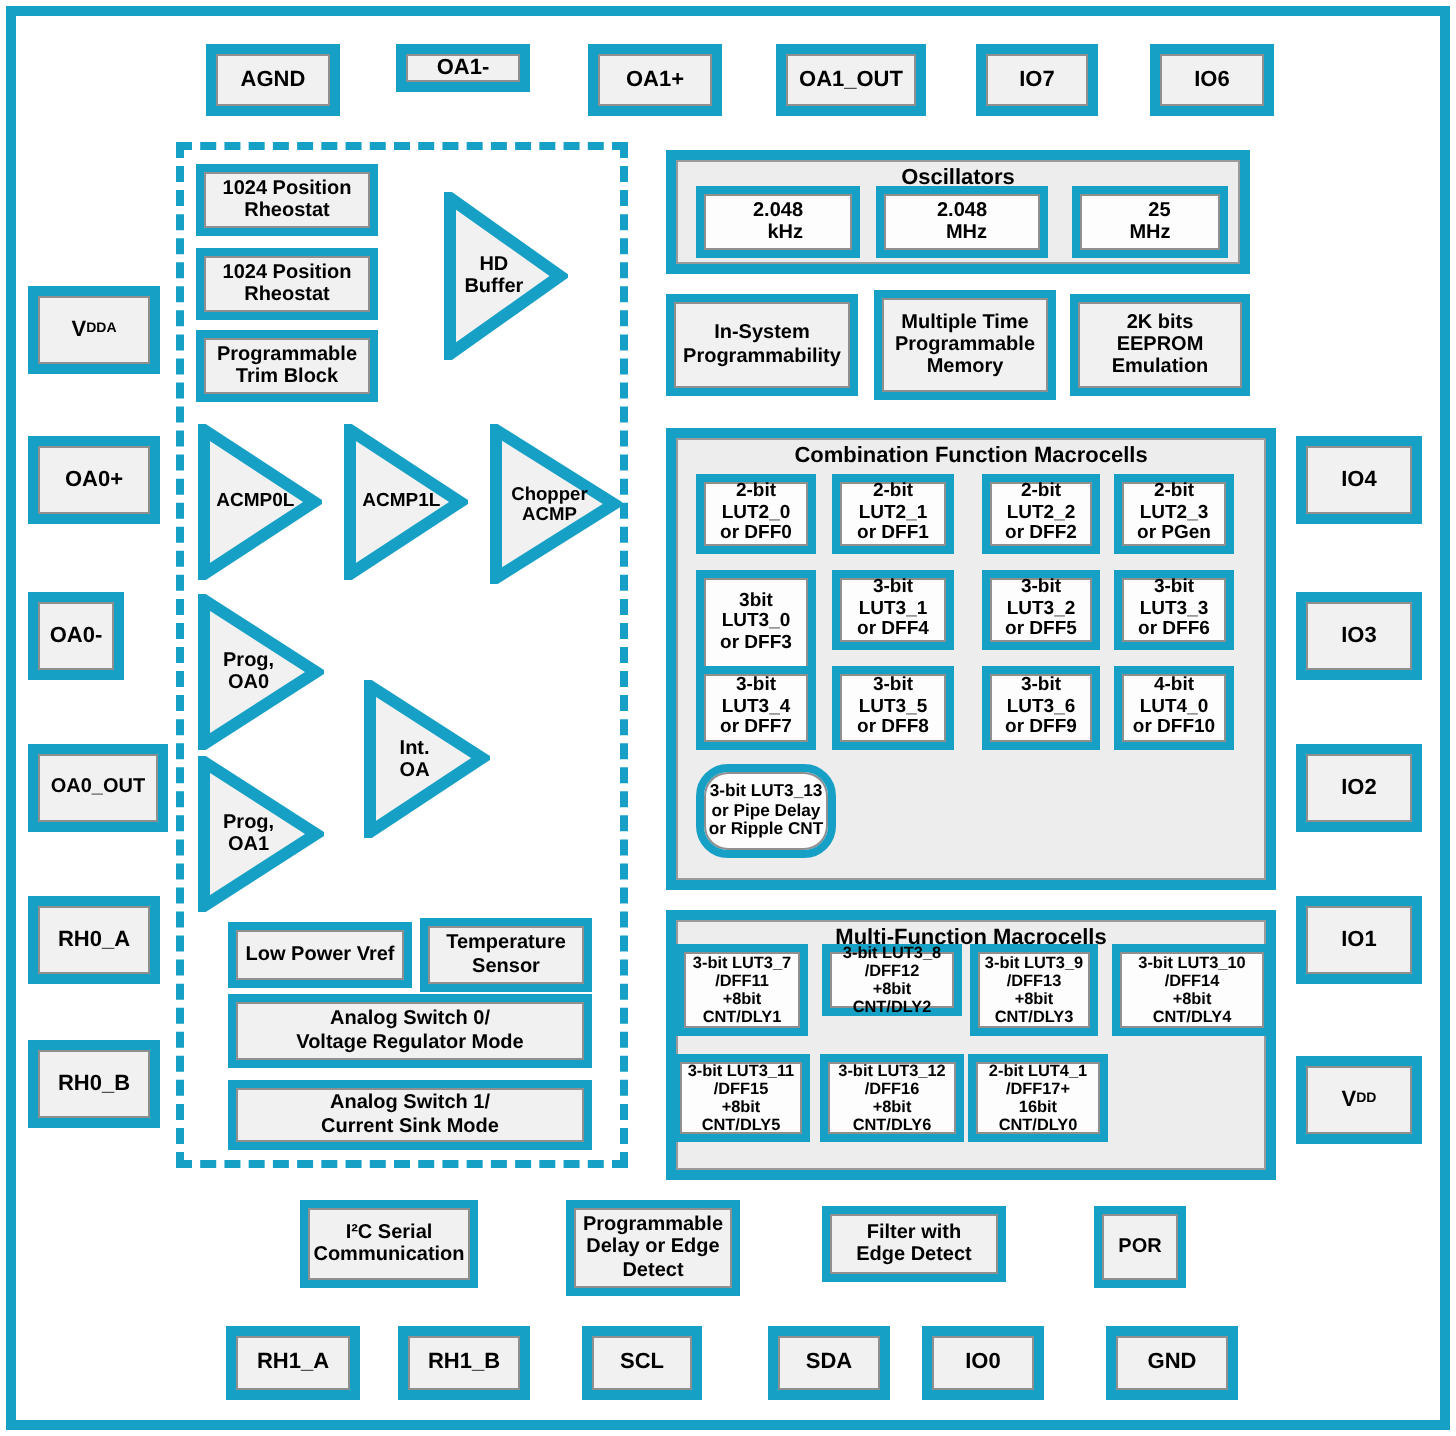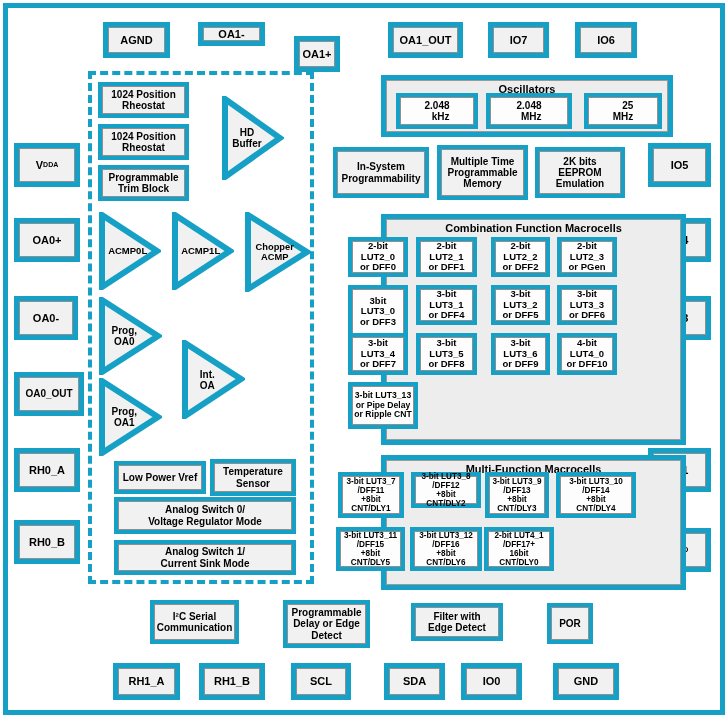--- a/index.html
+++ b/index.html
@@ -13,52 +13,52 @@
     text-align:center; font-weight:bold; white-space:pre-line; line-height:1.12;
     border:5px solid var(--teal); background:var(--fill);
     box-shadow: inset 0 0 0 1px #8f8f8f;
   }
   .pin { font-size:11px; }
   .pin sub { font-size:7px; font-weight:bold; }
   .block { font-size:10px; border-width:4px; }
   .cell { font-size:9.5px; border-width:4px; background:var(--cellfill); line-height:1.1; }
   .cell.osc { font-size:10px;text-align:right; }
   .cell.multi { font-size:8.2px; }
-  .cell.wide { font-size:8.6px; }
-  .group { position:absolute; border:5px solid var(--teal); background:#EDEDED; box-shadow: inset 0 0 0 1px #9a9a9a; margin-left: 48px; }
+  .cell.wide { font-size:8.6px;border-radius:16px; }
+  .group { position:absolute; border:5px solid var(--teal); background:#EDEDED; box-shadow: inset 0 0 0 1px #9a9a9a; }
   .group-title { text-align:center; font-weight:bold; font-size:11px; margin-top:3px; }
   .tri { position:absolute; }
   .tri svg { position:absolute; left:0; top:0; }
   .tri polygon { fill:var(--fill); stroke:var(--teal); stroke-width:6; stroke-linejoin:miter; }
   .tri-label { position:absolute; left:2px; top:50%; transform:translateY(-50%);
     width:74%; text-align:center; font-weight:bold; font-size:10px; white-space:pre-line; line-height:1.1; }
 </style>
 </head>
 <body>
 
 <div class="page">
   <div class="frame"></div>
 
   <div class="pin" style="left:103px;top:22px;width:67px;height:36px"><span>AGND</span></div>
   <div class="pin" style="left:198px;top:22px;width:67px;height:24px"><span>OA1-</span></div>
-  <div class="pin" style="left:294px;top:36px;width:46px;height:36px"><span>OA1+</span></div>
+  <div class="pin" style="left:294px;top:22px;width:67px;height:36px"><span>OA1+</span></div>
   <div class="pin" style="left:388px;top:22px;width:75px;height:36px"><span>OA1_OUT</span></div>
   <div class="pin" style="left:488px;top:22px;width:61px;height:36px"><span>IO7</span></div>
   <div class="pin" style="left:575px;top:22px;width:62px;height:36px"><span>IO6</span></div>
 
   <div class="pin" style="left:14px;top:143px;width:66px;height:44px"><span>V</span><sub>DDA</sub></div>
   <div class="pin" style="left:14px;top:218px;width:66px;height:44px"><span>OA0+</span></div>
-  <div class="pin" style="left:14px;top:296px;width:64px;height:44px"><span>OA0-</span></div>
+  <div class="pin" style="left:14px;top:296px;width:48px;height:44px"><span>OA0-</span></div>
   <div class="pin" style="left:14px;top:372px;width:70px;height:44px;font-size:10px"><span>OA0_OUT</span></div>
   <div class="pin" style="left:14px;top:448px;width:66px;height:44px"><span>RH0_A</span></div>
   <div class="pin" style="left:14px;top:520px;width:66px;height:44px"><span>RH0_B</span></div>
 
-  <div class="pin" style="left:648px;top:143px;width:63px;height:44px"><span>IO5</span></div>
   <div class="pin" style="left:648px;top:218px;width:63px;height:44px"><span>IO4</span></div>
   <div class="pin" style="left:648px;top:296px;width:63px;height:44px"><span>IO3</span></div>
+  <div class="pin" style="left:648px;top:372px;width:63px;height:44px"><span>IO2</span></div>
   <div class="pin" style="left:648px;top:448px;width:63px;height:44px"><span>IO1</span></div>
   <div class="pin" style="left:648px;top:528px;width:63px;height:44px"><span>V</span><sub>DD</sub></div>
 
   <div class="pin" style="left:113px;top:663px;width:67px;height:37px"><span>RH1_A</span></div>
   <div class="pin" style="left:199px;top:663px;width:66px;height:37px"><span>RH1_B</span></div>
   <div class="pin" style="left:291px;top:663px;width:60px;height:37px"><span>SCL</span></div>
   <div class="pin" style="left:384px;top:663px;width:61px;height:37px"><span>SDA</span></div>
   <div class="pin" style="left:461px;top:663px;width:61px;height:37px"><span>IO0</span></div>
   <div class="pin" style="left:553px;top:663px;width:66px;height:37px"><span>GND</span></div>
 

